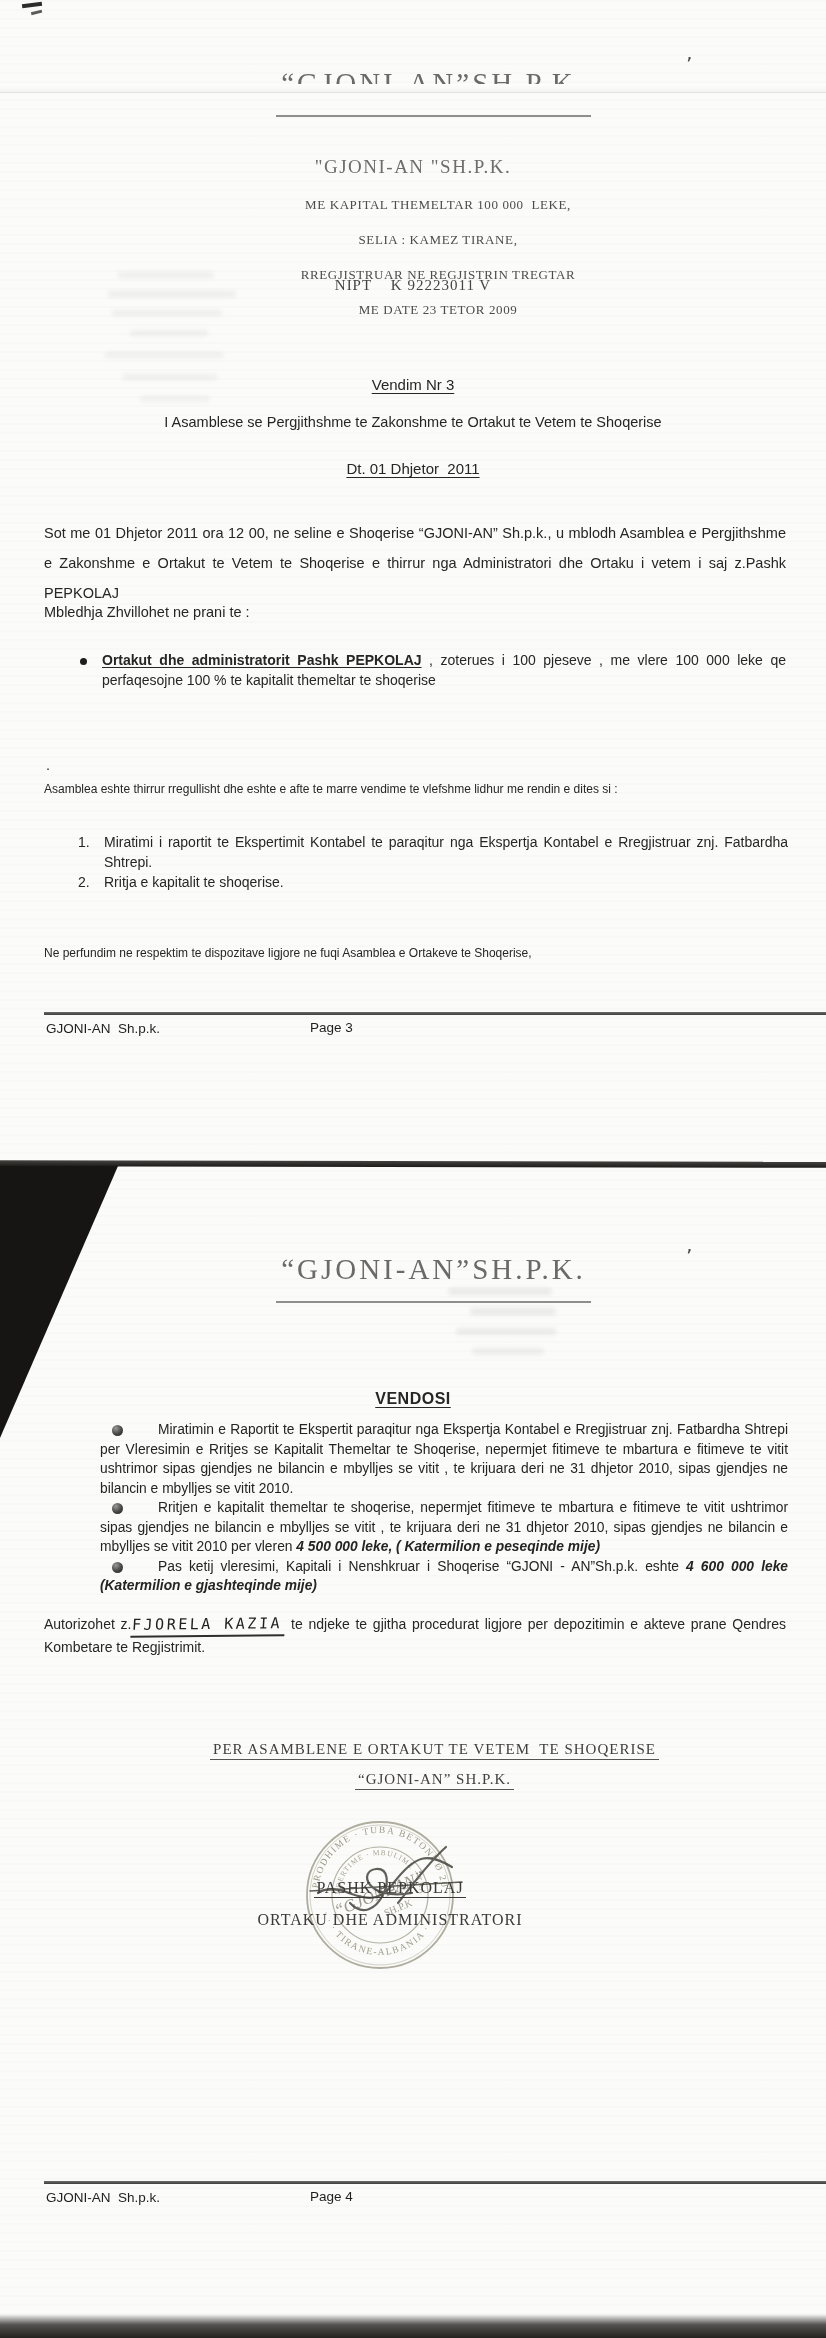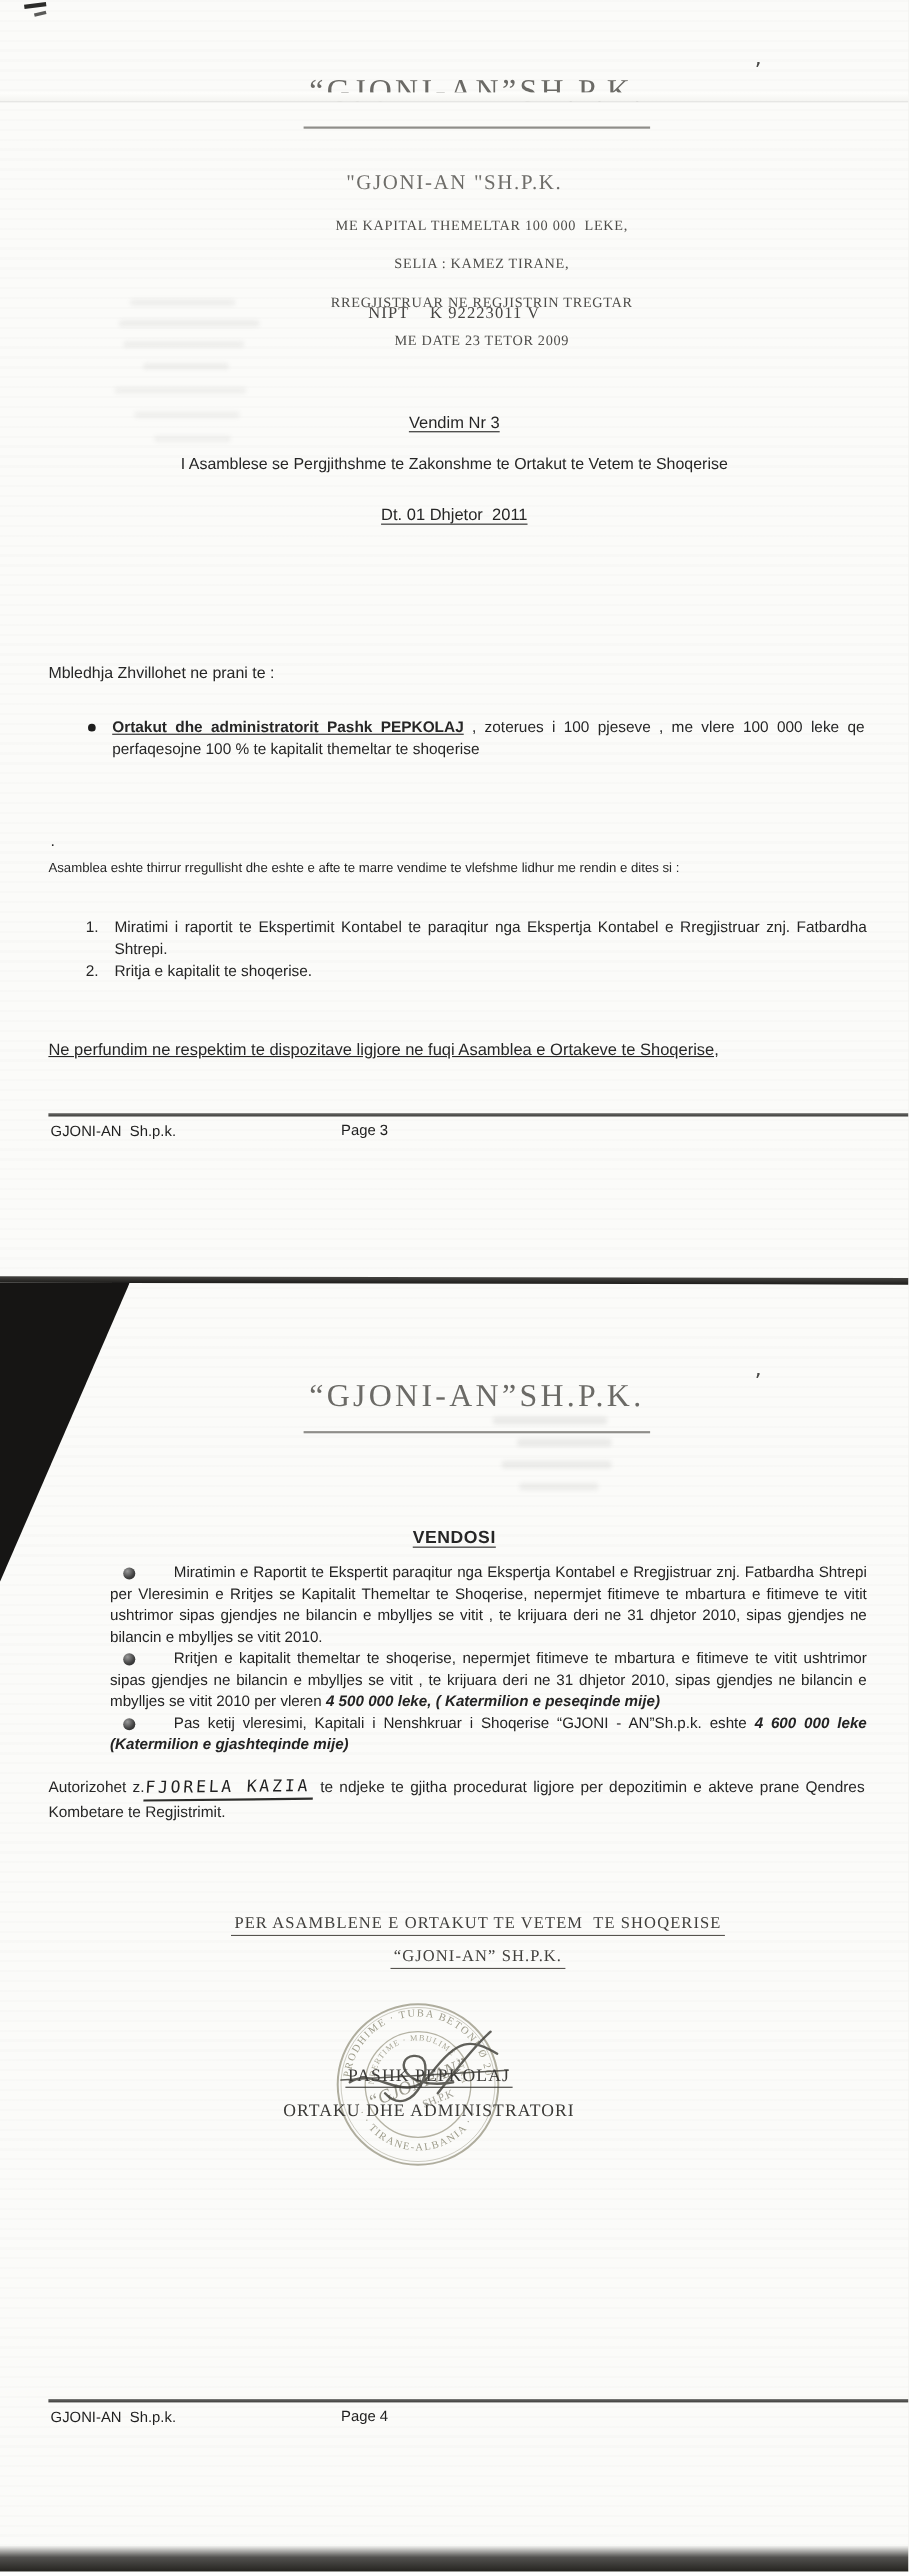--- a/index.html
+++ b/index.html
@@ -69,20 +69,21 @@
   <div class="abs smudge" style="left:104px;top:352px;width:120px;height:6px;opacity:.11;"></div>
   <div class="abs smudge" style="left:122px;top:374px;width:96px;height:6px;opacity:.11;"></div>
   <div class="abs smudge" style="left:140px;top:396px;width:70px;height:6px;opacity:.1;"></div>
 
   <div class="abs ctr body-txt ul" style="top:376px; font-size:15px;">Vendim Nr 3</div>
 
   <div class="abs ctr body-txt" style="top:414px;">I Asamblese se Pergjithshme te Zakonshme te Ortakut te Vetem te Shoqerise</div>
 
   <div class="abs ctr body-txt ul" style="top:460px; font-size:15px;">Dt. 01 Dhjetor  2011</div>
 
+  <div class="abs body-txt just" style="left:44px; top:518px; width:742px; line-height:30px;">Sot me 01 Dhjetor 2011 ora 12 00, ne seline e Shoqerise “GJONI-AN” Sh.p.k., u mblodh Asamblea e Pergjithshme e Zakonshme e Ortakut te Vetem te Shoqerise e thirrur nga  Administratori dhe Ortaku i vetem i saj z.Pashk PEPKOLAJ</div>
 
   <div class="abs body-txt" style="left:44px; top:604px;">Mbledhja Zhvillohet ne prani te :</div>
 
   <span class="abs dot3" style="left:80px; top:658px;"></span>
   <div class="abs body-txt just" style="left:102px; top:650px; width:684px; line-height:20px; font-size:14px;"><span class="biu">Ortakut dhe administratorit  Pashk PEPKOLAJ</span><span> , zoterues i 100 pjeseve , me vlere 100 000 leke qe perfaqesojne 100 % te kapitalit themeltar te shoqerise</span></div>
 
 
   <div class="abs body-txt" style="left:46px; top:757px;">.</div>
 
   <div class="abs body-txt" style="left:44px; top:782px; width:742px; font-size:12px;">Asamblea eshte thirrur rregullisht dhe eshte e afte te marre vendime te vlefshme lidhur me rendin e dites  si :</div>
@@ -91,21 +92,21 @@
     <div style="position:relative; padding-left:28px; line-height:20px; font-size:14px; text-align:justify;">
       <span style="position:absolute; left:2px;">1.</span>
       <span>Miratimi i raportit te Ekspertimit Kontabel te paraqitur nga Ekspertja Kontabel e Rregjistruar znj. Fatbardha Shtrepi.</span>
     </div>
     <div style="position:relative; padding-left:28px; line-height:20px; font-size:14px;">
       <span style="position:absolute; left:2px;">2.</span>
       <span>Rritja e kapitalit te shoqerise.</span>
     </div>
   </div>
 
-  <div class="abs body-txt" style="left:44px; top:946px; font-size:15px;text-decoration:underline;">Ne perfundim ne respektim te dispozitave ligjore ne fuqi Asamblea e Ortakeve te Shoqerise,</div>
+  <div class="abs body-txt" style="left:44px; top:946px; font-size:12px;">Ne perfundim ne respektim te dispozitave ligjore ne fuqi Asamblea e Ortakeve te Shoqerise,</div>
 
   <div class="abs rule" style="left:44px; top:1012px; width:782px;"></div>
   <div class="abs footer-txt" style="left:46px; top:1021px;">GJONI-AN  Sh.p.k.</div>
   <div class="abs footer-txt" style="left:310px; top:1020px;">Page 3</div>
 
   <div class="abs band" style="top:1161px; height:6px; background:linear-gradient(to bottom,#454441,#1d1c1a); transform:rotate(0.12deg);"></div>
   <div class="abs" style="left:0; top:1166px; width:118px; height:272px; background:#161514; clip-path:polygon(0 0, 100% 0, 0 100%);"></div>
 
   <div class="abs ctr serif bigtitle" style="top:1220px;">
     <span class="u">“GJONI-AN”SH.P.K.</span>

